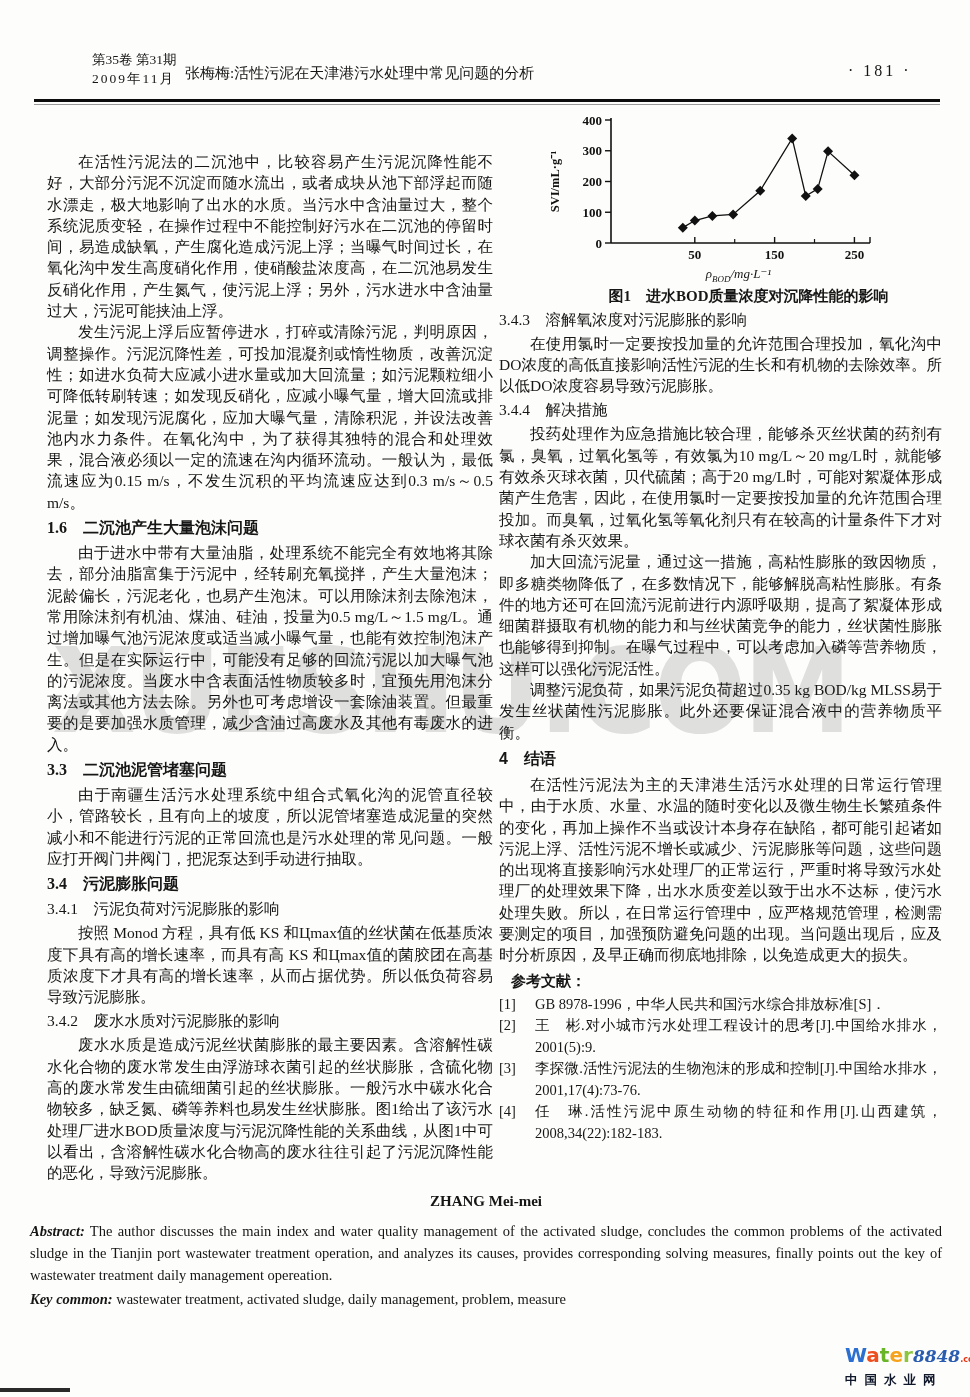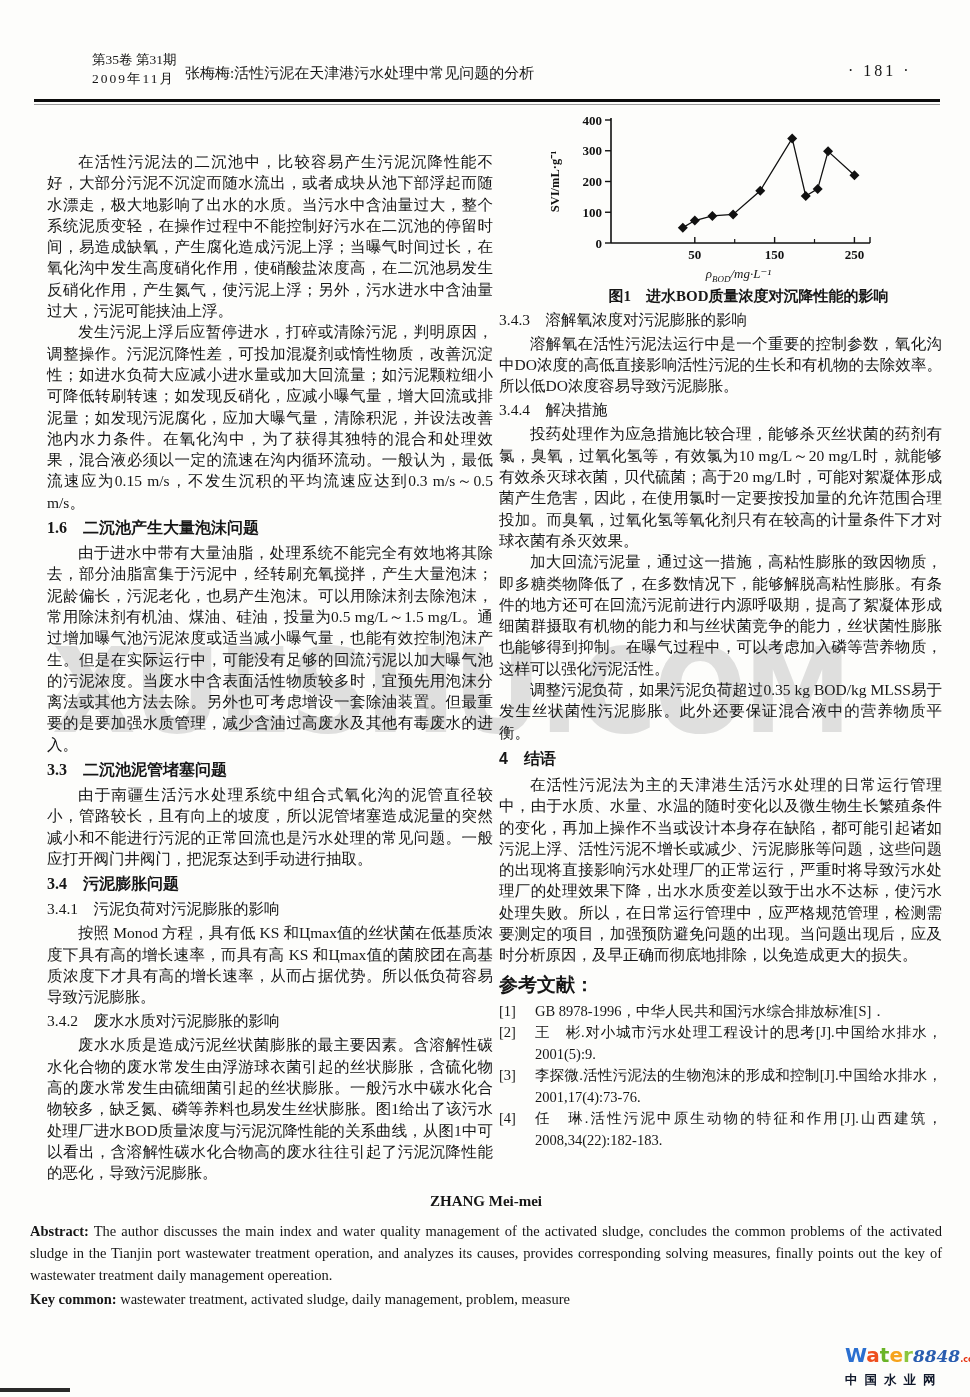--- a/index.html
+++ b/index.html
@@ -31,30 +31,30 @@
   .h-sub { font-size:15.5px; font-weight:normal; margin:4px 0 2px; }
   .h-black { font-family:Liberation Sans, sans-serif; font-weight:bold; font-size:16px; margin:6px 0 4px; }
   
   .figure { margin-bottom:4px; }
   .fig-xlabel { width:443px; box-sizing:border-box; padding-left:36px; text-align:center;
                 font-size:13px; font-style:italic; margin-top:-2px; }
   .fig-xlabel sub { font-size:9px; font-style:italic; }
   .fig-caption { width:443px; box-sizing:border-box; padding-left:56px; text-align:center;
                  font-weight:bold; font-size:15px; margin-top:3px; }
   
-  .refs-head { font-family:"Liberation Sans","DejaVu Sans",sans-serif; font-weight:bold; font-size:19px; margin:6px 0 3px; }
+  .refs-head { font-family:"Liberation Sans","DejaVu Sans",sans-serif; font-weight:bold; font-size:15px; margin:6px 12px 3px; }
   .ref-row { display:flex; font-size:14.5px; line-height:21.5px; }
   .ref-no { flex:none; width:36px; }
   .ref-text { flex:1; text-align:justify; }
   
   .bottom { position:absolute; left:30px; top:1186px; width:912px; z-index:1; }
   .en-title { text-align:center; font-weight:bold; font-size:21.5px; letter-spacing:-0.3px; white-space:nowrap; }
   .en-author { text-align:center; font-weight:bold; font-size:15px; margin-top:7px; }
   .abstract { margin-top:10px; font-size:14.5px; line-height:22px; text-align:justify; }
-  .abstract b, .keywords b { font-size:14.5px; }
+  .abstract b, .keywords b { font-size:14.5px;font-style:italic; }
   .keywords { margin-top:2px; font-size:14.5px; line-height:22px; }
   
   .logo { position:absolute; left:845px; top:1345px; width:120px; z-index:2;
           font-family:"DejaVu Sans","Liberation Sans",sans-serif; }
   .logo-line1 { white-space:nowrap; line-height:20px; }
   .logo-letter { font-weight:bold; font-size:20px; }
   .logo-num { font-weight:bold; font-style:italic; font-size:17px; font-family:"DejaVu Serif",serif; }
   .logo-com { font-weight:bold; font-size:8px; }
   .logo-line2 { font-weight:bold; font-size:12.5px; letter-spacing:7px; margin-top:2px; white-space:nowrap; }
   
@@ -124,21 +124,21 @@
           <path d="M 306.7381703470031 78.9525 L 311.7381703470031 83.9525 L 306.7381703470031 88.9525 L 301.7381703470031 83.9525 Z" fill="#111"></path>
           <path d="M 318.70977917981077 71.88 L 323.70977917981077 76.88 L 318.70977917981077 81.88 L 313.70977917981077 76.88 Z" fill="#111"></path>
           <path d="M 329.0851735015773 34.364999999999995 L 334.0851735015773 39.364999999999995 L 329.0851735015773 44.364999999999995 L 324.0851735015773 39.364999999999995 Z" fill="#111"></path>
           <path d="M 355.4227129337539 58.349999999999994 L 360.4227129337539 63.349999999999994 L 355.4227129337539 68.35 L 350.4227129337539 63.349999999999994 Z" fill="#111"></path>
           <text x="60" y="69.5" text-anchor="middle" transform="rotate(-90 60 69.5)" font-size="12.5" font-weight="bold" font-family="Liberation Serif, serif" fill="#111">SVI/mL·g⁻¹</text>
         </svg>
       <div class="fig-xlabel"><span>ρ</span><sub>BOD</sub><span>/mg·L⁻¹</span></div>
       <div class="fig-caption">图1　进水BOD质量浓度对沉降性能的影响</div>
     </div>
     <div class="h-sub">3.4.3　溶解氧浓度对污泥膨胀的影响</div>
-    <p class="para">溶解氧在活性污泥法运行中是一个重要的控制参数，氧化沟中DO浓度的高低直接影响活性污泥的生长和有机物的去除效率。所以低DO浓度容易导致污泥膨胀。</p>
+    <p class="para">在使用氯时一定要按投加量的允许范围合理投加，氧化沟中DO浓度的高低直接影响活性污泥的生长和有机物的去除效率。所以低DO浓度容易导致污泥膨胀。</p>
     <div class="h-sub">3.4.4　解决措施</div>
     <p class="para">投药处理作为应急措施比较合理，能够杀灭丝状菌的药剂有氯，臭氧，过氧化氢等，有效氯为10 mg/L～20 mg/L时，就能够有效杀灭球衣菌，贝代硫菌；高于20 mg/L时，可能对絮凝体形成菌产生危害，因此，在使用氯时一定要按投加量的允许范围合理投加。而臭氧，过氧化氢等氧化剂只有在较高的计量条件下才对球衣菌有杀灭效果。</p>
     <p class="para">加大回流污泥量，通过这一措施，高粘性膨胀的致因物质，即多糖类物降低了，在多数情况下，能够解脱高粘性膨胀。有条件的地方还可在回流污泥前进行内源呼吸期，提高了絮凝体形成细菌群摄取有机物的能力和与丝状菌竞争的能力，丝状菌性膨胀也能够得到抑制。在曝气过程中，可以考虑加入磷等营养物质，这样可以强化污泥活性。</p>
     <p class="para">调整污泥负荷，如果污泥负荷超过0.35 kg BOD/kg MLSS易于发生丝状菌性污泥膨胀。此外还要保证混合液中的营养物质平衡。</p>
     <div class="h-black">4　结语</div>
     <p class="para">在活性污泥法为主的天津港生活污水处理的日常运行管理中，由于水质、水量、水温的随时变化以及微生物生长繁殖条件的变化，再加上操作不当或设计本身存在缺陷，都可能引起诸如污泥上浮、活性污泥不增长或减少、污泥膨胀等问题，这些问题的出现将直接影响污水处理厂的正常运行，严重时将导致污水处理厂的处理效果下降，出水水质变差以致于出水不达标，使污水处理失败。所以，在日常运行管理中，应严格规范管理，检测需要测定的项目，加强预防避免问题的出现。当问题出现后，应及时分析原因，及早正确而彻底地排除，以免造成更大的损失。</p>
     <div class="refs-head">参考文献：</div>
     <div class="ref-row">
       <span class="ref-no">[1]</span>
       <span class="ref-text">GB 8978-1996，中华人民共和国污水综合排放标准[S]．</span>

